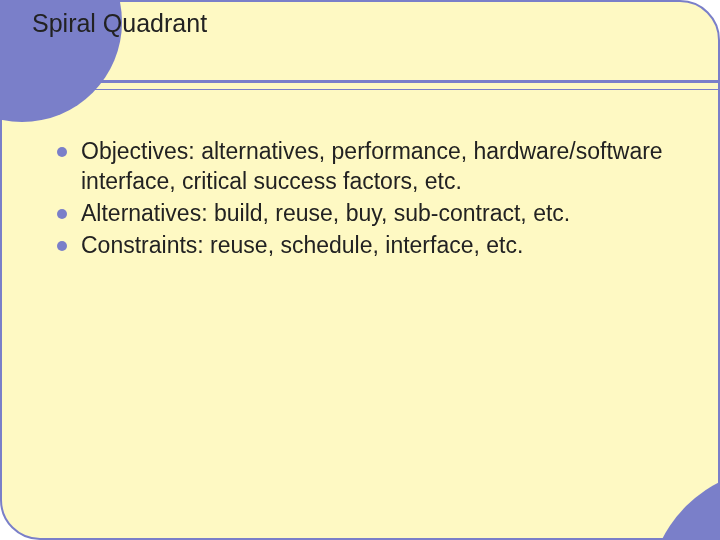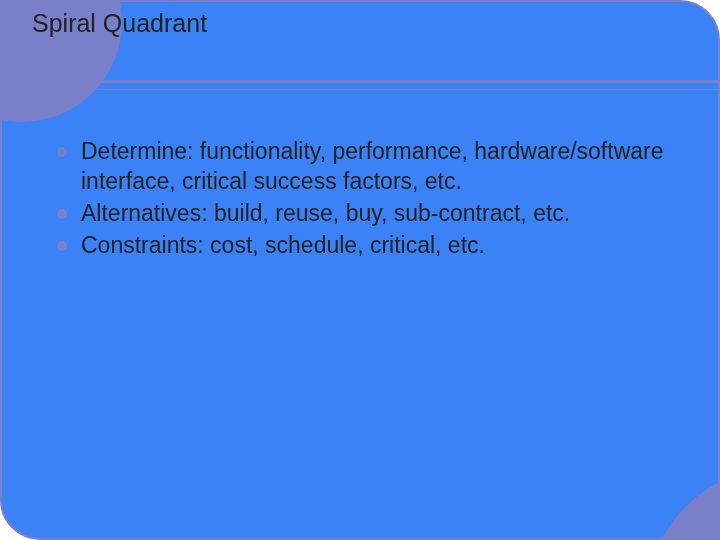--- a/index.html
+++ b/index.html
@@ -10,21 +10,21 @@
     font-family: Arial, Helvetica, sans-serif;
     position: relative;
     overflow: hidden;
   }
   .slide {
     width: 720px;
     height: 540px;
     position: relative;
     border: 2px solid #7a7fc9;
     border-radius: 40px;
-    background: #3b82f6;
+    background: #fef9c3;
   }
   .corner-arc {
     position: absolute;
     top: -80px;
     left: -80px;
     width: 200px;
     height: 200px;
     background: #7a7fc9;
     border-radius: 50%;
   }
@@ -100,24 +100,24 @@
   <div class="title-block">
     <div class="title-line">Spiral Quadrant</div>
   </div>
 
   <div class="underline1"></div>
   <div class="underline2"></div>
 
   <div class="content">
     <div class="bullet-row">
       <div class="bullet"></div>
-      <div class="bullet-text">Determine:  functionality, performance, hardware/software interface, critical success factors, etc.</div>
+      <div class="bullet-text">Objectives:  alternatives, performance, hardware/software interface, critical success factors, etc.</div>
     </div>
     <div class="bullet-row">
       <div class="bullet"></div>
       <div class="bullet-text">Alternatives: build, reuse, buy, sub-contract, etc.</div>
     </div>
     <div class="bullet-row">
       <div class="bullet"></div>
-      <div class="bullet-text">Constraints:  cost, schedule, critical, etc.</div>
+      <div class="bullet-text">Constraints:  reuse, schedule, interface, etc.</div>
     </div>
   </div>
 </div>
 
 </body></html>

